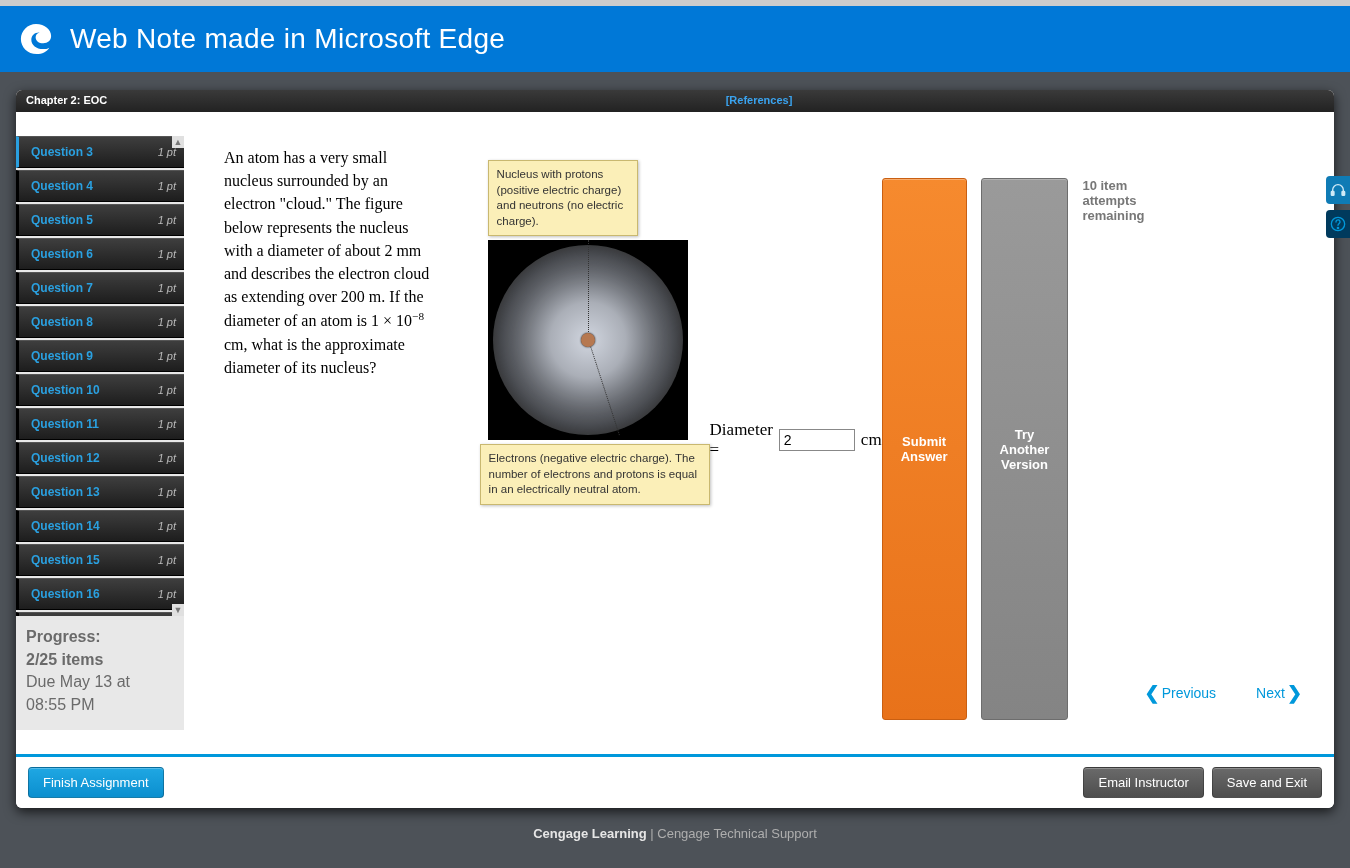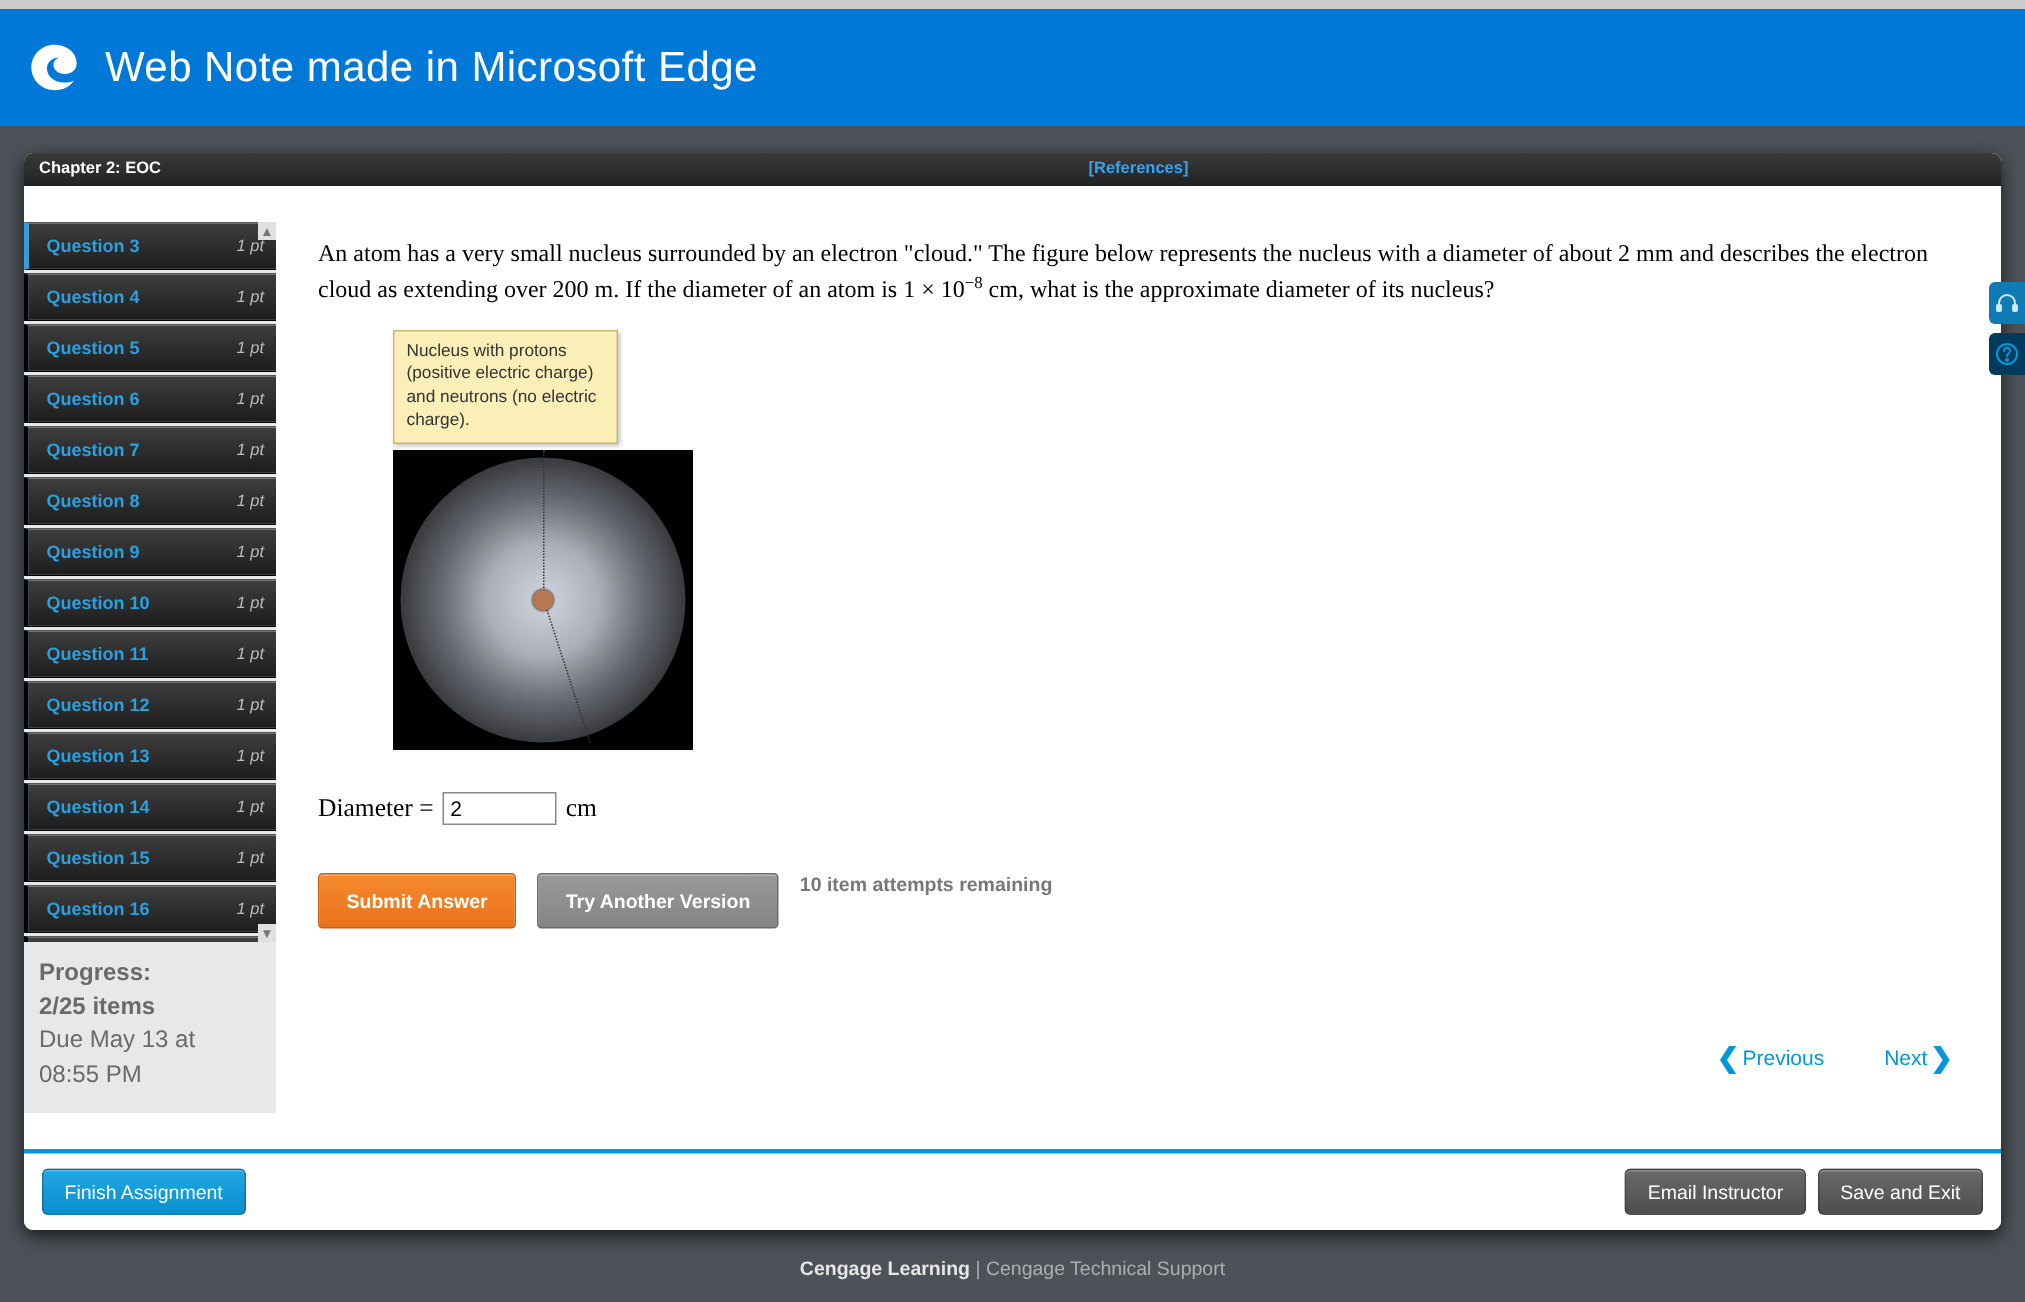--- a/index.html
+++ b/index.html
@@ -1,18 +1,18 @@
 <!DOCTYPE html>
 <html><head>
 <meta charset="utf-8">
 <style>
   * { box-sizing: border-box; margin: 0; padding: 0; }
   body { font-family: "Segoe UI", Arial, sans-serif; background: #4d5258; width: 1350px; height: 868px; overflow: hidden; position: relative; }
   
-  .edge-header { background: #0078d7; height: 84px; display: flex; align-items: center; padding: 0 18px; border-top: 6px solid #ccc; }
+  .edge-header { background: #0078d7; height: 72px; display: flex; align-items: center; padding: 0 18px; border-top: 6px solid #ccc; }
   .edge-logo { width: 36px; height: 36px; margin-right: 16px; }
   .edge-logo svg { width: 100%; height: 100%; }
   .edge-title { color: #fff; font-size: 28px; font-weight: 300; letter-spacing: .3px; }
   
   .page-wrap { background: #4d5258; padding: 18px 16px 0 16px; height: 792px; position: relative; }
   .app-container { background: #fff; border-radius: 6px; box-shadow: 0 4px 12px rgba(0,0,0,.7); height: 718px; display: flex; flex-direction: column; overflow: hidden; position: relative; gap: 24px; }
   
   .top-bar { height: 22px; background: linear-gradient(#3a3a3a,#222); display: flex; color: #fff; font-size: 11px; font-weight: bold; }
   .top-bar .chapter { padding: 4px 10px; width: 168px; }
   .top-bar .refs { flex: 1; text-align: center; padding: 4px 0; color: #3aa3ef; cursor: pointer; }
@@ -26,21 +26,21 @@
   .qitem.active { border-left-color: #2aa0e0; }
   .qitem .qlabel { color: #2aa0e0; font-size: 12px; font-weight: bold; }
   .qitem .pts { color: #bbb; font-size: 11px; font-style: italic; }
   .scroll-arrow { position: absolute; right: 0; width: 12px; height: 12px; background: #e0e0e0; font-size: 9px; text-align: center; line-height: 12px; color: #777; cursor: pointer; }
   .scroll-arrow.up { top: 0; }
   .scroll-arrow.down { bottom: 0; }
   
   .progress-box { background: #e8e8e8; padding: 10px 10px 14px 10px; color: #6a6a6a; font-size: 16px; line-height: 1.4; }
   .progress-box b { font-weight: bold; }
   
-  .content { flex: 1; background: #fff; padding: 10px 28px 10px 28px; overflow: hidden; position: relative; display: flex; flex-direction: column; }
+  .content { flex: 1; background: #fff; padding: 10px 28px 10px 40px; overflow: hidden; position: relative; display: flex; flex-direction: row; }
   .qtext { font-family: "Times New Roman", serif; font-size: 16px; line-height: 1.45; }
   .qtext sup { font-size: .7em; }
   
   .figure-block { margin: 14px 0 10px 50px; width: 290px; }
   .callout { background: #fbefb8; border: 1px solid #c9b870; padding: 6px 8px; font-size: 11.5px; line-height: 1.35; color: #333; box-shadow: 1px 1px 3px rgba(0,0,0,.25); }
   .atom-img { width: 200px; height: 200px; background: #000; position: relative; margin: 4px 0 4px 0; overflow: hidden; }
   .cloud { position: absolute; left: 50%; top: 50%; width: 190px; height: 190px; border-radius: 50%; transform: translate(-50%,-50%); background: radial-gradient(circle, rgba(220,225,235,.95) 0%, rgba(200,205,215,.85) 28%, rgba(120,125,135,.55) 62%, rgba(0,0,0,0) 80%); box-shadow: inset 0 0 40px rgba(255,255,255,.2); }
   .nucleus { position: absolute; left: 50%; top: 50%; width: 14px; height: 14px; border-radius: 50%; background: #b67850; transform: translate(-50%,-50%); box-shadow: 0 0 2px #000; }
   .dotline { position: absolute; border-left: 1px dotted #333; }
   .dotline.to-nucleus { left: 50%; top: 0; height: 50%; }
@@ -177,20 +177,21 @@
         </p>
 
         <div class="figure-block">
           <div class="callout" style="width:150px;">Nucleus with protons (positive electric charge) and neutrons (no electric charge).</div>
           <div class="atom-img">
             <div class="cloud"></div>
             <div class="dotline to-nucleus"></div>
             <div class="dotline to-electron"></div>
             <div class="nucleus"></div>
           </div>
+          <div class="callout" style="width:230px;margin-left:-8px">Electrons (negative electric charge). The number of electrons and protons is equal in an electrically neutral atom.</div>
         </div>
 
         <div class="answer-row">
           <span>Diameter =</span>
           <input type="text" value="2" style="">
           <span>cm</span>
         </div>
 
         <div class="action-row">
           <button class="btn btn-orange">Submit Answer</button>

